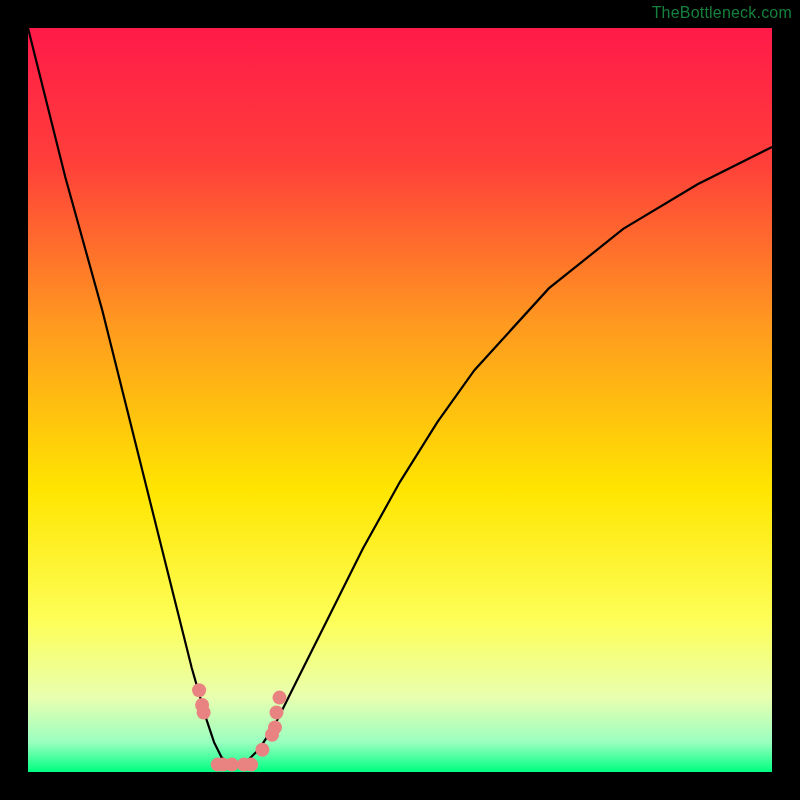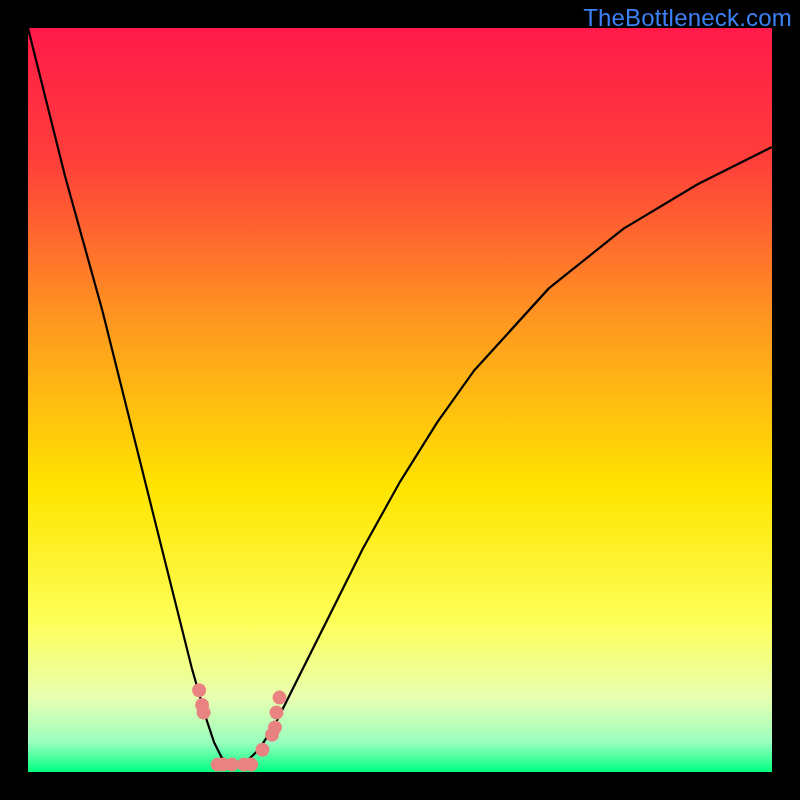--- a/index.html
+++ b/index.html
@@ -9,22 +9,22 @@
     height: 800px;
     background: #000;
     position: relative;
     font-family: Arial, Helvetica, sans-serif;
     overflow: hidden;
   }
   .watermark {
     position: absolute;
     top: 4px;
     right: 8px;
-    color: #3b82f6;
-    font-size: 24px;
+    color: #15803d;
+    font-size: 16px;
     font-weight: 400;
     z-index: 10;
     letter-spacing: 0.2px;
   }
   .frame {
     position: absolute;
     top: 28px;
     left: 28px;
     width: 744px;
     height: 744px;

